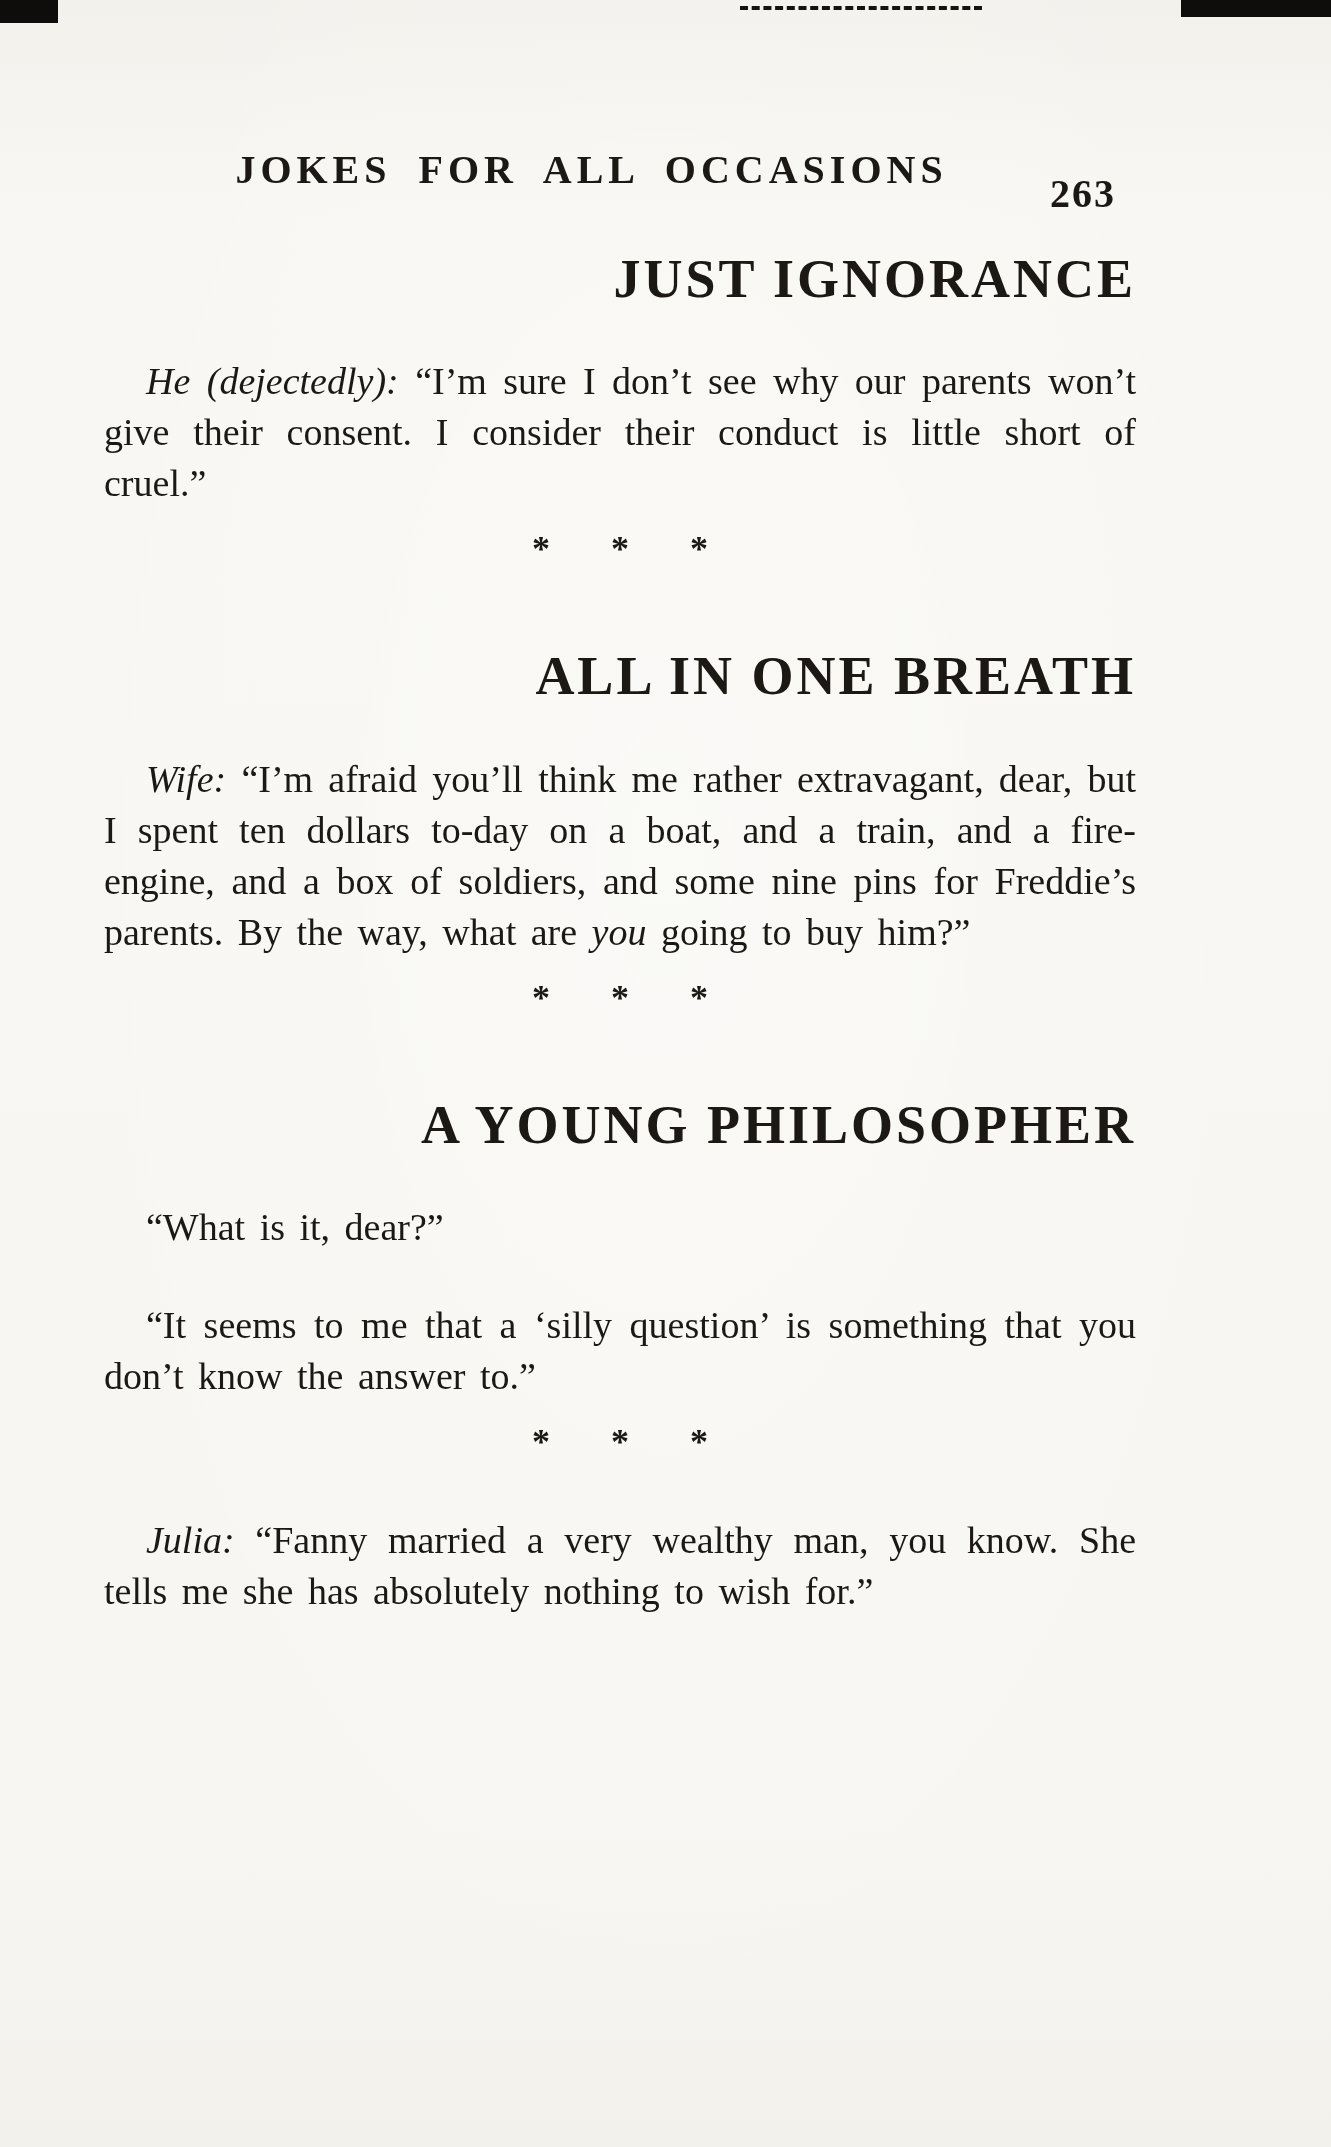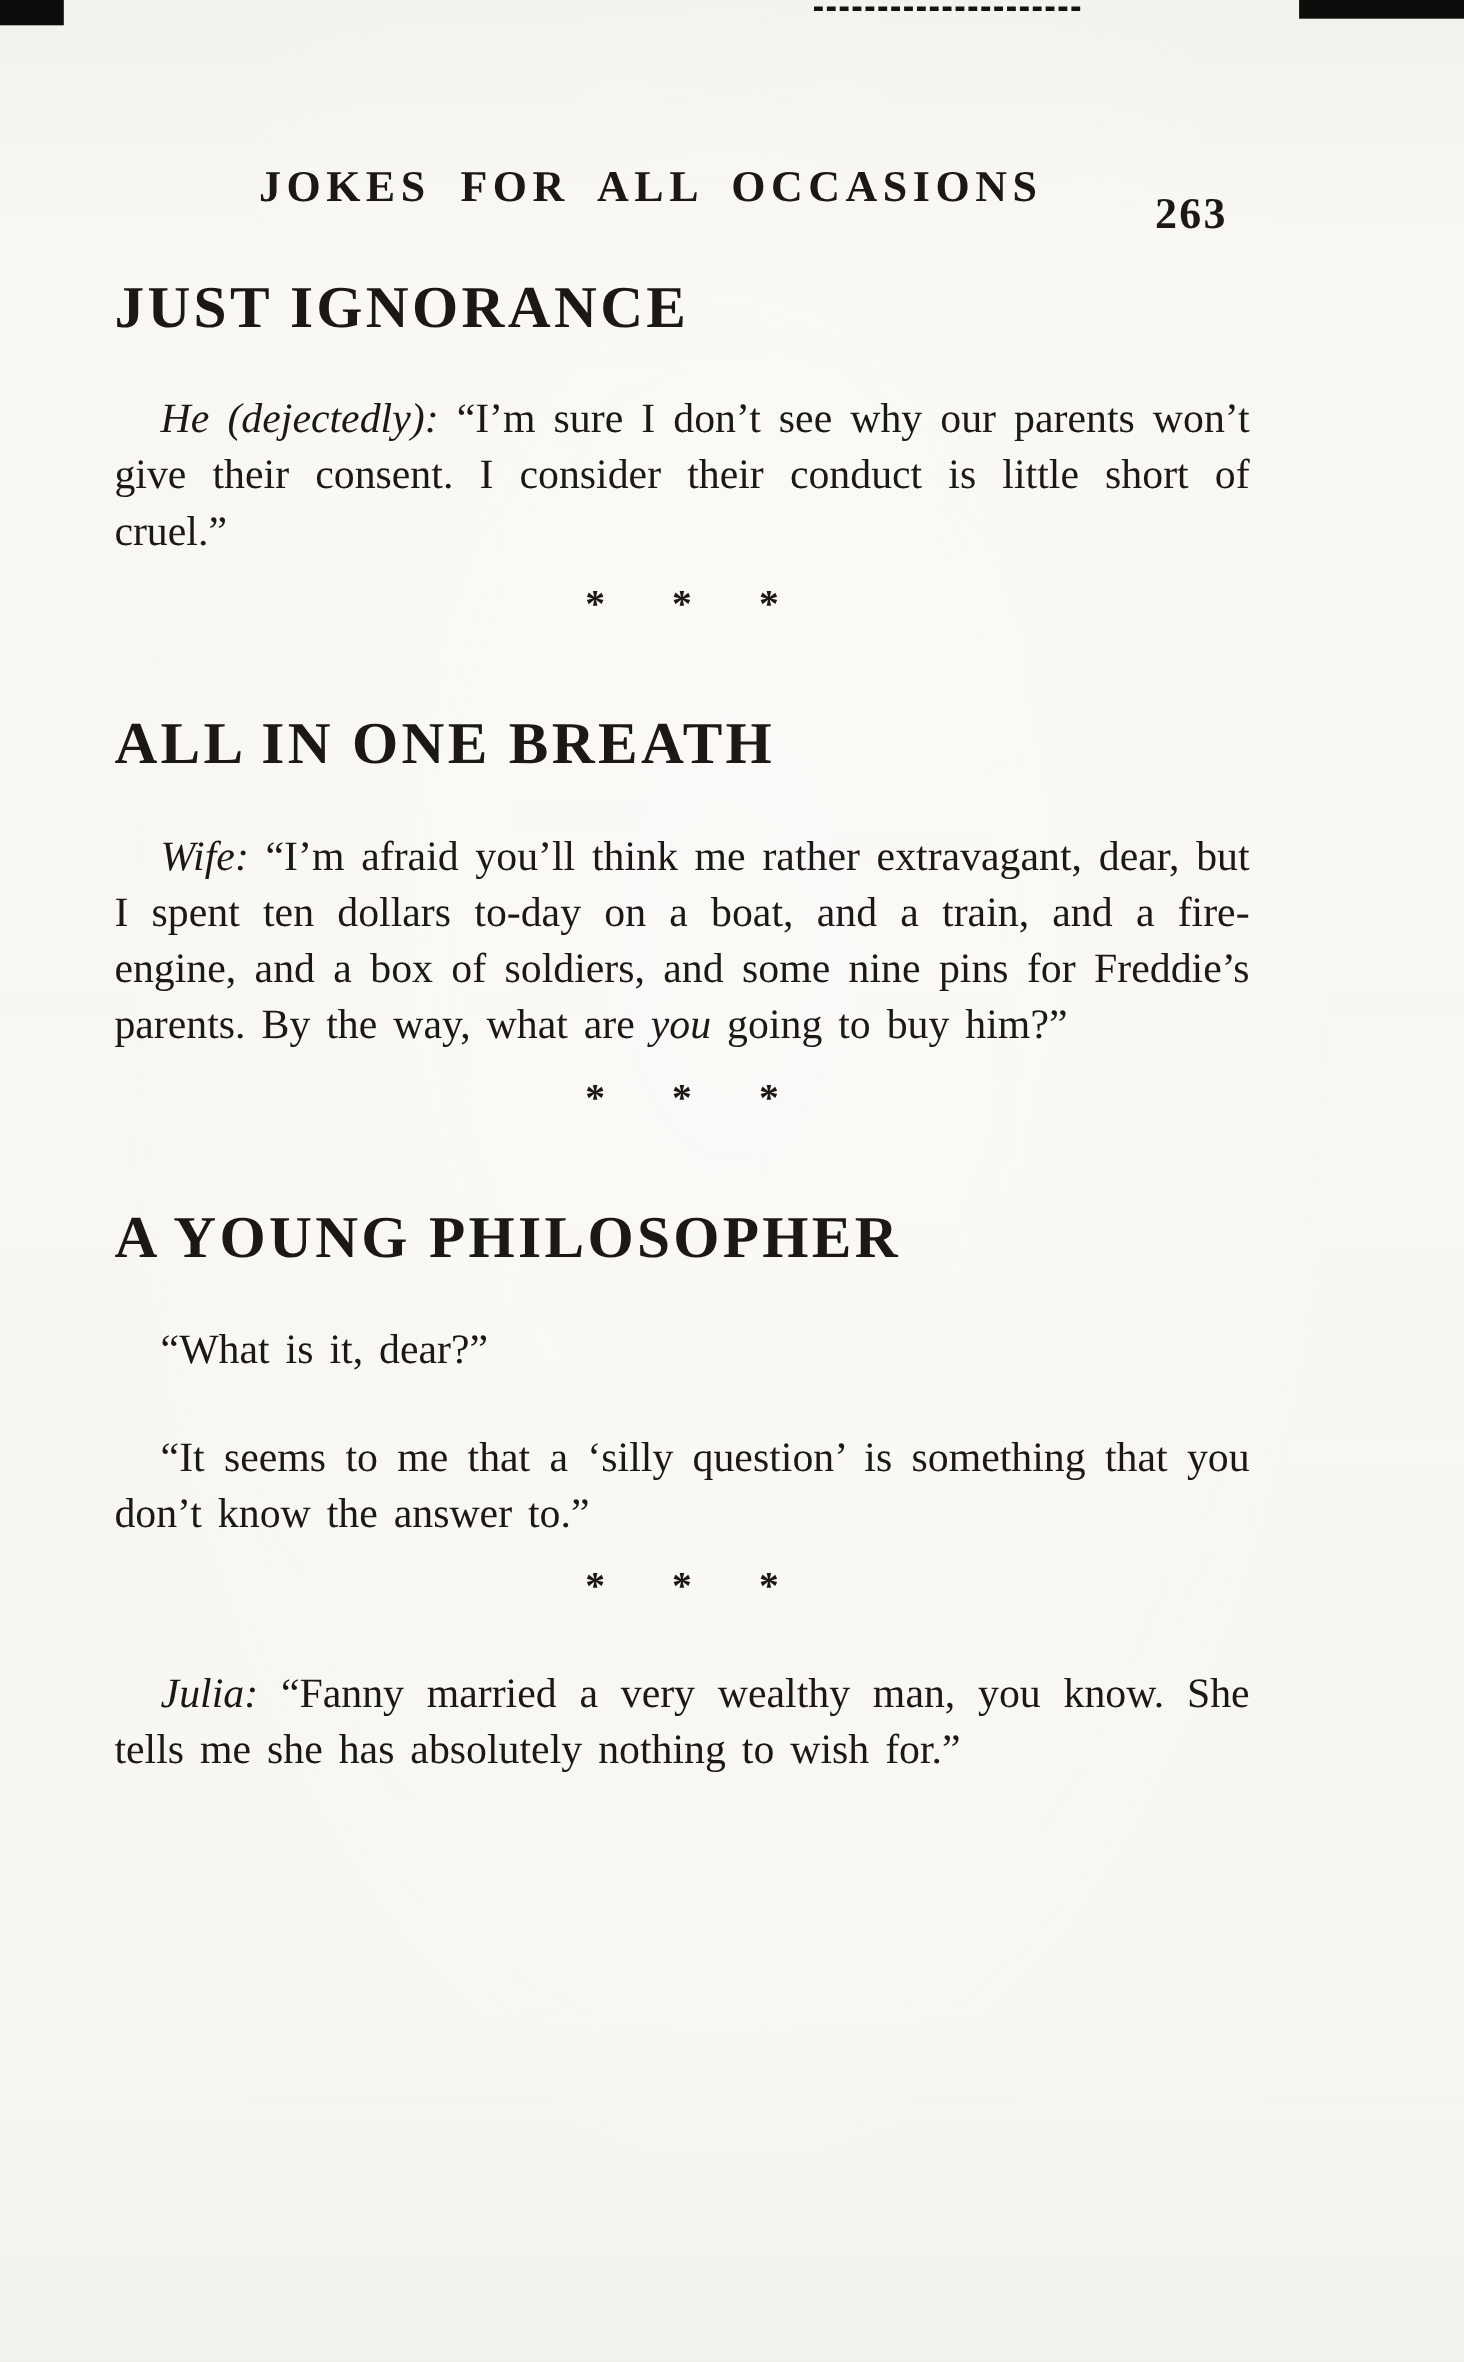--- a/index.html
+++ b/index.html
@@ -60,20 +60,21 @@
     top: 250px;
     left: 104px;
     width: 1032px;
   }
   .section-heading {
     font-size: 54px;
     font-weight: bold;
     letter-spacing: 3px;
     line-height: 1.1;
     margin: 72px 0 40px 0;
+    text-align: right;
   }
   section:first-child .section-heading { margin-top: 0; }
   .para {
     font-size: 38px;
     line-height: 51px;
     text-align: justify;
     text-indent: 42px;
     word-spacing: 5px;
     margin-top: 47px;
   }

